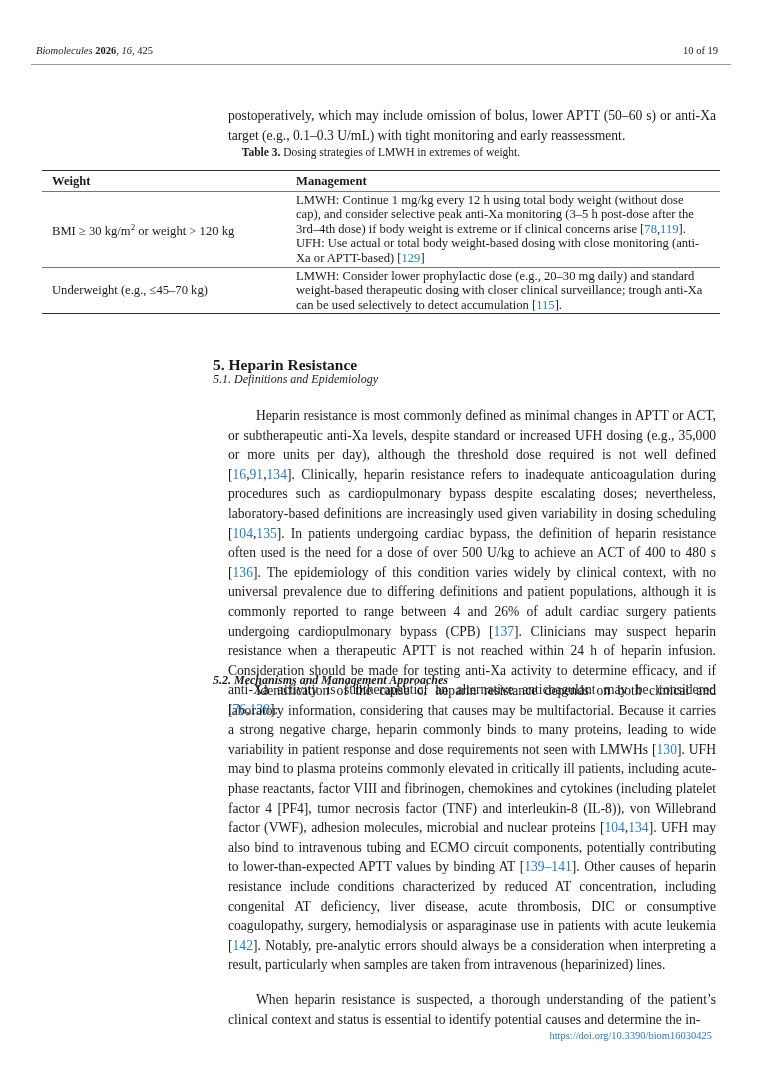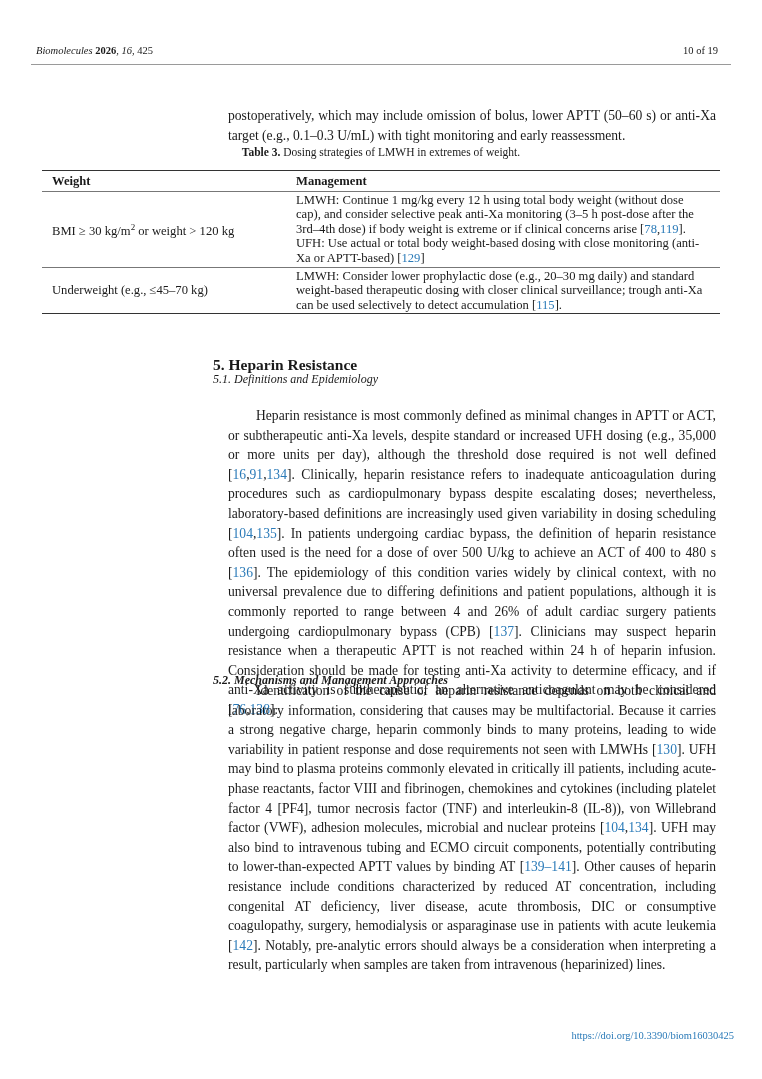--- a/index.html
+++ b/index.html
@@ -32,21 +32,21 @@
   table.t3 tr.r1 td { border-bottom: 1px solid #777; }
   table.t3 td.c1 { width: 224px; }
   .mgmt-line { display: block; }
 
   .sec-title { position: absolute; left: 213px; top: 348px; font-size: 15.5px; font-weight: bold; margin-top: 8px; }
   .subsec { position: absolute; left: 213px; font-size: 12px; font-style: italic; }
   .sub1 { top: 372px; }
   .para1 { top: 391px; }
   .sub2 { top: 673px; font-weight: bold; }
   .para2 { top: 666px; }
-  .footer-doi { position: absolute; right: 28px; top: 1030px; font-size: 10.5px; color: #2a7ab8; }
+  .footer-doi { position: absolute; right: 50px; top: 1030px; font-size: 10.5px; color: #2a7ab8; }
 </style>
 </head>
 <body>
 
 <div class="hdr-left"><span>Biomolecules</span> <b>2026</b>, <span>16</span>, <span style="font-style:normal">425</span></div>
 <div class="hdr-right">10 of 19</div>
 <div class="hdr-rule"></div>
 
 <div class="col intro">
   <p class="body">postoperatively, which may include omission of bolus, lower APTT (50–60 s) or anti-Xa target (e.g., 0.1–0.3 U/mL) with tight monitoring and early reassessment.</p>
@@ -81,15 +81,16 @@
 <div class="sec-title">5. Heparin Resistance</div>
 
 <div class="subsec sub1">5.1. Definitions and Epidemiology</div>
 <div class="col para1">
   <p class="body indent">Heparin resistance is most commonly defined as minimal changes in APTT or ACT, or subtherapeutic anti-Xa levels, despite standard or increased UFH dosing (e.g., 35,000 or more units per day), although the threshold dose required is not well defined [<a class="cite">16</a>,<a class="cite">91</a>,<a class="cite">134</a>]. Clinically, heparin resistance refers to inadequate anticoagulation during procedures such as cardiopulmonary bypass despite escalating doses; nevertheless, laboratory-based defi­nitions are increasingly used given variability in dosing scheduling [<a class="cite">104</a>,<a class="cite">135</a>]. In patients undergoing cardiac bypass, the definition of heparin resistance often used is the need for a dose of over 500 U/kg to achieve an ACT of 400 to 480 s [<a class="cite">136</a>]. The epidemiology of this condition varies widely by clinical context, with no universal prevalence due to differing definitions and patient populations, although it is commonly reported to range between 4 and 26% of adult cardiac surgery patients undergoing cardiopulmonary bypass (CPB) [<a class="cite">137</a>]. Clinicians may suspect heparin resistance when a therapeutic APTT is not reached within 24 h of heparin infusion.  Consideration should be made for testing anti-Xa activity to determine efficacy, and if anti-Xa activity is subtherapeutic, an alternative anticoagulant may be considered [<a class="cite">76</a>,<a class="cite">138</a>].</p>
 </div>
 
 <div class="subsec sub2">5.2. Mechanisms and Management Approaches</div>
 <div class="col para2">
   <p class="body indent">Identification of the cause of heparin resistance depends on both clinical and laboratory information, considering that causes may be multifactorial.  Because it carries a strong negative charge, heparin commonly binds to many proteins, leading to wide variability in patient response and dose requirements not seen with LMWHs [<a class="cite">130</a>]. UFH may bind to plasma proteins commonly elevated in critically ill patients, including acute-phase reactants, factor VIII and fibrinogen, chemokines and cytokines (including platelet factor 4 [PF4], tumor necrosis factor (TNF) and interleukin-8 (IL-8)), von Willebrand factor (VWF), adhesion molecules, microbial and nuclear proteins [<a class="cite">104</a>,<a class="cite">134</a>].  UFH may also bind to intravenous tubing and ECMO circuit components, potentially contributing to lower-than-expected APTT values by binding AT [<a class="cite">139–141</a>]. Other causes of heparin resistance include conditions characterized by reduced AT concentration, including congenital AT deficiency, liver disease, acute thrombosis, DIC or consumptive coagulopathy, surgery, hemodialysis or asparaginase use in patients with acute leukemia [<a class="cite">142</a>].  Notably, pre-analytic errors should always be a consideration when interpreting a result, particularly when samples are taken from intravenous (heparinized) lines.</p>
+  <p class="body indent">When heparin resistance is suspected, a thorough understanding of the patient’s clinical context and status is essential to identify potential causes and determine the in-</p>
 </div>
 
 <a class="footer-doi">https://doi.org/10.3390/biom16030425</a>
 
 </body></html>

